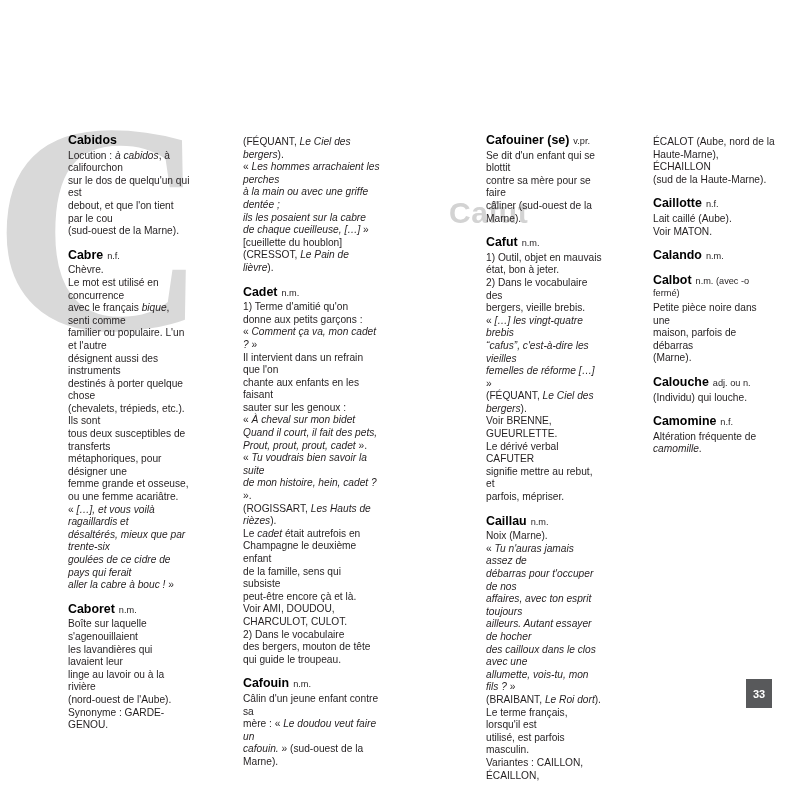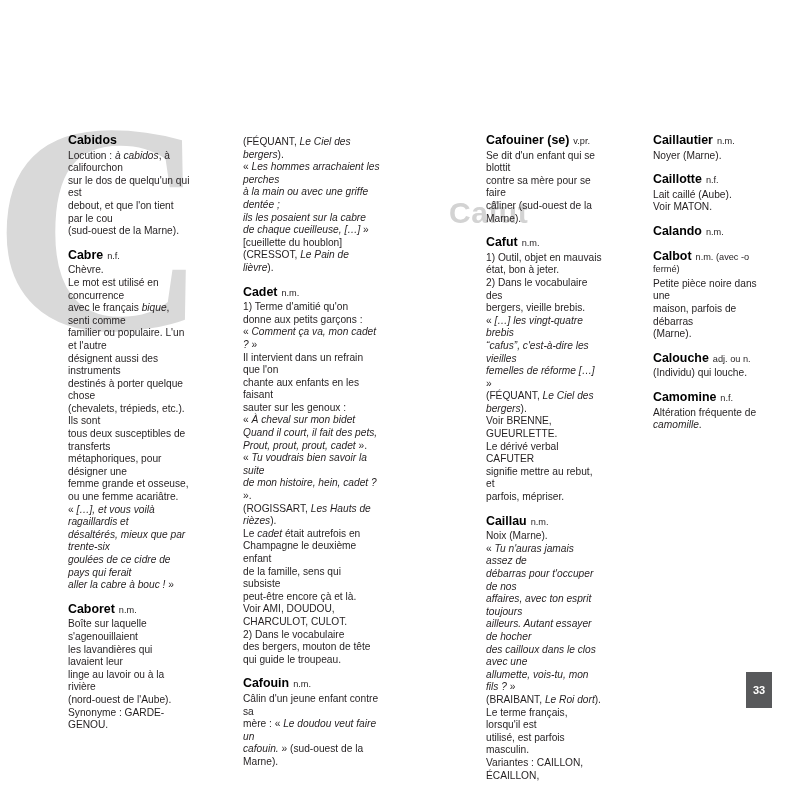--- a/index.html
+++ b/index.html
@@ -74,21 +74,21 @@
     display:block;
     margin-top:2px;
   }
   .body p{margin:0;}
   i{font-style:italic;}
 
   
   .page-number{
     position:absolute;
     right:28px;bottom:92px;
-    width:26px;height:36px;
+    width:26px;height:29px;
     background:#58595b;
     color:#ffffff;
     font-size:11px;
     font-weight:700;
     display:flex;
     align-items:center;
     justify-content:center;
     z-index:3;
   }
 </style>
@@ -202,23 +202,27 @@
             <p><i>ailleurs. Autant essayer de hocher</i></p>
             <p><i>des cailloux dans le clos avec une</i></p>
             <p><i>allumette, vois-tu, mon fils ?</i> »</p>
             <p>(BRAIBANT, <i>Le Roi dort</i>).</p>
             <p>Le terme français, lorsqu'il est</p>
             <p>utilisé, est parfois masculin.</p>
             <p>Variantes : CAILLON, ÉCAILLON,</p>
           </div></div>
       </div>
     <div class="col" id="col4">
-        <div class="entry"><span class="headword">Caillautier</span><span class="pos">n.m.</span><div class="body">
-            <p>Noyer (Marne).</p>
-          </div></div>
+        <div class="entry">
+          <div class="body">
+            <p>ÉCALOT (Aube, nord de la</p>
+            <p>Haute-Marne), ÉCHAILLON</p>
+            <p>(sud de la Haute-Marne).</p>
+          </div>
+        </div>
         <div class="entry"><span class="headword">Caillotte</span><span class="pos">n.f.</span><div class="body">
             <p>Lait caillé (Aube).</p>
             <p>Voir MATON.</p>
           </div></div>
         <div class="entry"><span class="headword">Calando</span><span class="pos">n.m.</span></div>
         <div class="entry"><span class="headword">Calbot</span><span class="pos">n.m. (avec -o fermé)</span><div class="body">
             <p>Petite pièce noire dans une</p>
             <p>maison, parfois de débarras</p>
             <p>(Marne).</p>
           </div></div>

